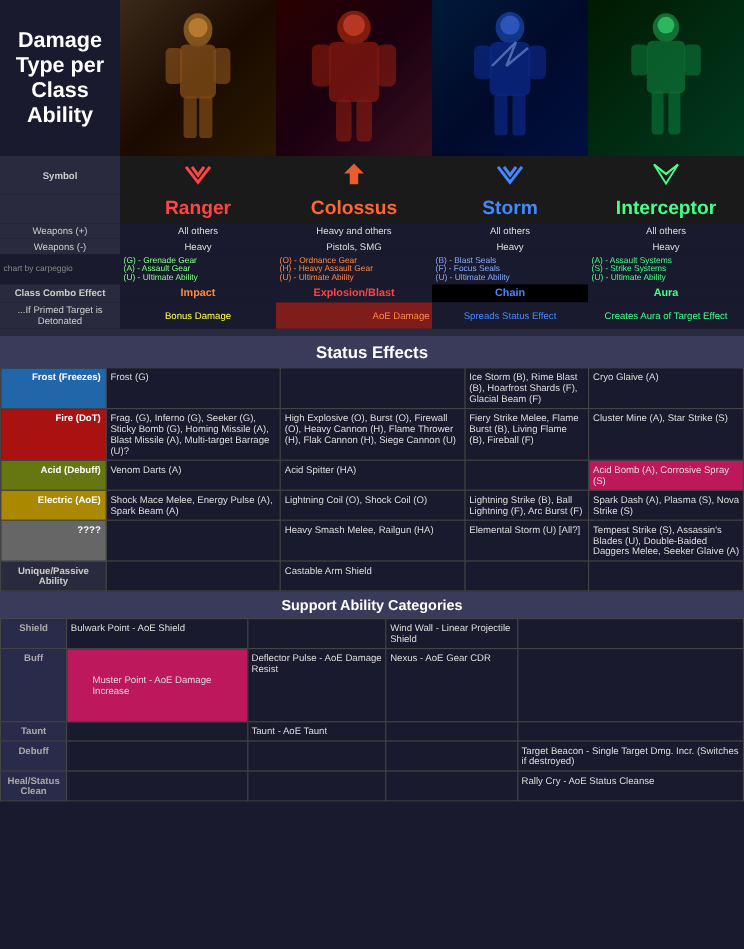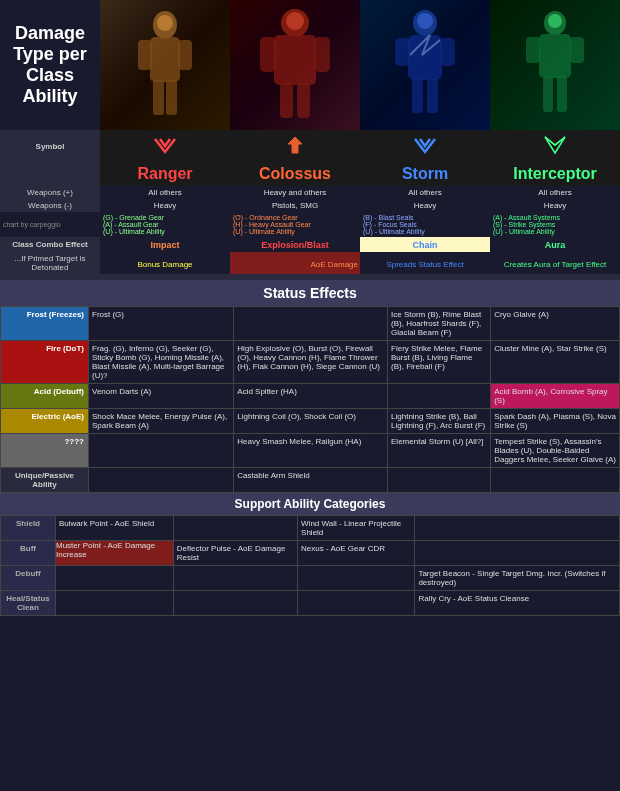--- a/index.html
+++ b/index.html
@@ -261,21 +261,21 @@
     </tr>
 
     <tr>
       <td style="background:#2a2a3e;color:#ccc;font-size:8px;text-align:center;padding:2px;font-weight:bold;">Class Combo Effect</td>
       <td style="background:#1a1a2e;text-align:center;padding:2px;">
         <span style="color:#ff8844;font-size:9px;font-weight:bold;">Impact</span>
       </td>
       <td style="background:#1a1a2e;text-align:center;padding:2px;">
         <span style="color:#ff4444;font-size:9px;font-weight:bold;">Explosion/Blast</span>
       </td>
-      <td style="background:#fef9c3;text-align:center;padding:2px;">
+      <td style="background:#000000;text-align:center;padding:2px;">
         <span style="color:#4488ff;font-size:9px;font-weight:bold;">Chain</span>
       </td>
       <td style="background:#1a1a2e;text-align:center;padding:2px;">
         <span style="color:#44ff88;font-size:9px;font-weight:bold;">Aura</span>
       </td>
     </tr>
 
     <tr>
       <td style="background:#2a2a3e;color:#ccc;font-size:8px;text-align:center;padding:2px;">...If Primed Target is Detonated</td>
       <td style="background:#1a1a2e;text-align:center;padding:2px;">
@@ -356,26 +356,33 @@
     <tbody>
         <tr>
       <td class="support-label">Shield</td>
       <td style="background:#1a1a2e;color:#ddd;font-size:8px;padding:3px;">Bulwark Point - AoE Shield</td>
       <td style="background:#1a1a2e;color:#ddd;font-size:8px;padding:3px;"></td>
       <td style="background:#1a1a2e;color:#ddd;font-size:8px;padding:3px;">Wind Wall - Linear Projectile Shield</td>
       <td style="background:#1a1a2e;color:#ddd;font-size:8px;padding:3px;"></td>
     </tr>
     <tr>
       <td class="support-label">Buff</td>
-      <td style="background:#7f1d1d;color:#ddd;font-size:8px;padding:0;">Muster Point - AoE Damage Increase</td>
+      <td style="background:#be185d;color:#ddd;font-size:8px;padding:21px;">Muster Point - AoE Damage Increase</td>
       <td style="background:#1a1a2e;color:#ddd;font-size:8px;padding:3px;">Deflector Pulse - AoE Damage Resist</td>
       <td style="background:#1a1a2e;color:#ddd;font-size:8px;padding:3px;">Nexus - AoE Gear CDR</td>
       <td style="background:#1a1a2e;color:#ddd;font-size:8px;padding:3px;"></td>
     </tr>
     <tr>
+      <td class="support-label">Taunt</td>
+      <td style="background:#1a1a2e;color:#ddd;font-size:8px;padding:3px;"></td>
+      <td style="background:#1a1a2e;color:#ddd;font-size:8px;padding:3px;">Taunt - AoE Taunt</td>
+      <td style="background:#1a1a2e;color:#ddd;font-size:8px;padding:3px;"></td>
+      <td style="background:#1a1a2e;color:#ddd;font-size:8px;padding:3px;"></td>
+    </tr>
+    <tr>
       <td class="support-label">Debuff</td>
       <td style="background:#1a1a2e;color:#ddd;font-size:8px;padding:3px;"></td>
       <td style="background:#1a1a2e;color:#ddd;font-size:8px;padding:3px;"></td>
       <td style="background:#1a1a2e;color:#ddd;font-size:8px;padding:3px;"></td>
       <td style="background:#1a1a2e;color:#ddd;font-size:8px;padding:3px;">Target Beacon - Single Target Dmg. Incr. (Switches if destroyed)</td>
     </tr>
     <tr>
       <td class="support-label">Heal/Status Clean</td>
       <td style="background:#1a1a2e;color:#ddd;font-size:8px;padding:3px;"></td>
       <td style="background:#1a1a2e;color:#ddd;font-size:8px;padding:3px;"></td>

